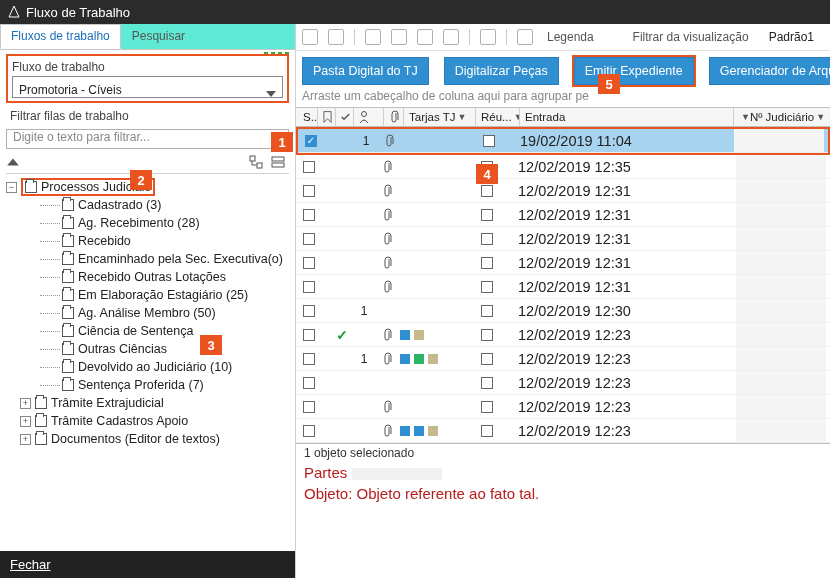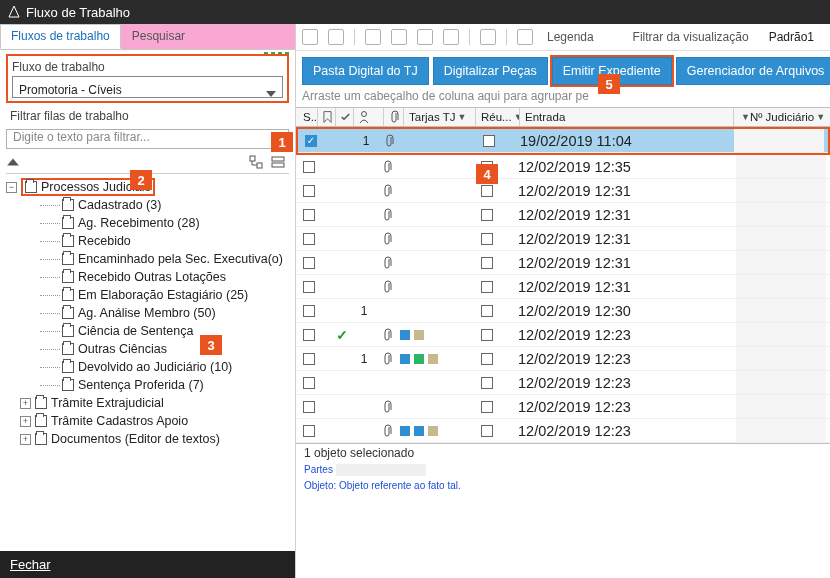--- a/index.html
+++ b/index.html
@@ -7,21 +7,21 @@
 
   
   .titlebar { background: #2b2b2b; color: #fff; height: 24px; display: flex; align-items: center; padding: 0 8px; font-size: 13px; }
   .titlebar .app-icon { width: 12px; height: 12px; margin-right: 6px; display:inline-block; }
   .titlebar .app-icon svg { width:12px; height:12px; }
 
   .main { display: flex; height: 554px; }
 
   
   .left { width: 296px; border-right: 1px solid #d0d0d0; display: flex; flex-direction: column; position: relative; }
-  .tabs { display: flex; border-bottom: 1px solid #c8c8c8; height: 26px; background:#f9a8d4; }
+  .tabs { display: flex; border-bottom: 1px solid #c8c8c8; height: 26px; background:#5eead4; }
   .tab { padding: 4px 10px; font-size: 12px; color:#555; border:1px solid transparent; cursor:pointer; }
   .tab.active { color:#1a6fb8; border:1px solid #c8c8c8; border-bottom:1px solid #fff; background:#fff; }
   .drag-handle { position:absolute; top:28px; right:6px; display:flex; gap:3px;}
   .drag-handle span{ width:4px; height:4px; background:#3fa72f; display:inline-block; }
 
   .section-box { margin:4px 6px 0 6px; }
   .section-label { font-size:12px; color:#444; padding:2px 4px; }
   .dropdown { display:flex; align-items:center; justify-content:space-between; border:1px solid #888; height:22px; padding:0 6px; background:#fff; cursor:pointer; }
   .chevron { width:0; height:0; border-left:5px solid transparent; border-right:5px solid transparent; border-top:6px solid #555; }
 
@@ -51,21 +51,21 @@
   .close-bar { position:absolute; bottom:0; left:0; right:0; background:#222; color:#fff; padding:6px 10px; font-size:13px; }
 
   
   .right { flex:1; display:flex; flex-direction:column; min-width:0; position:relative; }
   .toolbar { display:flex; align-items:center; gap:10px; padding:4px 6px; border-bottom:1px solid #e0e0e0; font-size:12px; }
   .toolbar .tb-icon { width:16px; height:16px; border:1px solid #b0b0b0; border-radius:2px; display:inline-block; }
   .toolbar-text { color:#555; margin-left:4px; }
   .toolbar .style-label { margin-left:auto; color:#555; }
   .style-value { padding:2px 10px; }
 
-  .btnrow { display:flex; gap:4px; padding:6px 6px 4px 6px; }
+  .btnrow { display:flex; gap:15px; padding:6px 6px 4px 6px; }
   .bluebtn { background:#2f8fd0; color:#fff; border:1px solid #2a7ebd; padding:6px 10px; font-size:12.5px; cursor:pointer; white-space:nowrap; }
   .bluebtn.emitir { box-shadow:0 0 0 2px #e8531f; }
 
   .grouphint { color:#888; font-size:12px; padding:0 6px 4px 6px; }
 
   .colheaders { display:flex; align-items:center; border-top:1px solid #c0c0c0; border-bottom:1px solid #c0c0c0; background:#f6f6f6; font-size:11.5px; height:20px; padding:0 4px; gap:2px; }
   .colheaders .ch { border-right:1px solid #d0d0d0; padding:0 3px; display:flex; align-items:center; height:100%; white-space:nowrap; overflow:hidden; }
   .ch-sort{width:18px} .ch-book{width:16px} .ch-check{width:16px} .ch-count{width:28px} .ch-clip{width:18px}
   .ch-tarjas{width:70px} .ch-reu{width:42px} .ch-entrada{flex:1} .ch-judi{width:90px}
   .dropdown-icon{ font-size:9px; margin-left:2px; color:#555; }
@@ -80,21 +80,21 @@
   .chkbox.blue{ background:#2f8fd0; border-color:#2f8fd0; color:#fff; font-size:10px; }
   .clip-ico{ width:10px; height:14px; }
   .check-green{ color:#1c9b2e; font-size:14px; font-weight:bold;}
   .sq{ width:10px; height:10px; display:inline-block; }
   .sq.blue{ background:#2f8fd0; } .sq.tan{ background:#c7b98e; } .sq.green{ background:#29b765; }
 
   .rest { }
   .rest .row { border-bottom:1px solid #eee; }
 
   .status { border-top:1px solid #c0c0c0; padding:2px 8px; font-size:12px; color:#333; display:flex; gap:18px; }
-  .meta { padding:2px 8px; font-size:10px; color:#1d4ed8; }
+  .meta { padding:2px 8px; font-size:15px; color:#b91c1c; }
   .meta .blur { display:inline-block; width:90px; height:12px; background:#f0f0f0; vertical-align:middle; }
 
   
   .callout { position:absolute; width:22px; height:20px; background:#e8531f; color:#fff; font-weight:bold; font-size:13px; display:flex; align-items:center; justify-content:center; z-index:10; }
 </style>
 </head>
 <body>
 
 <div class="titlebar">
   <span class="app-icon">

